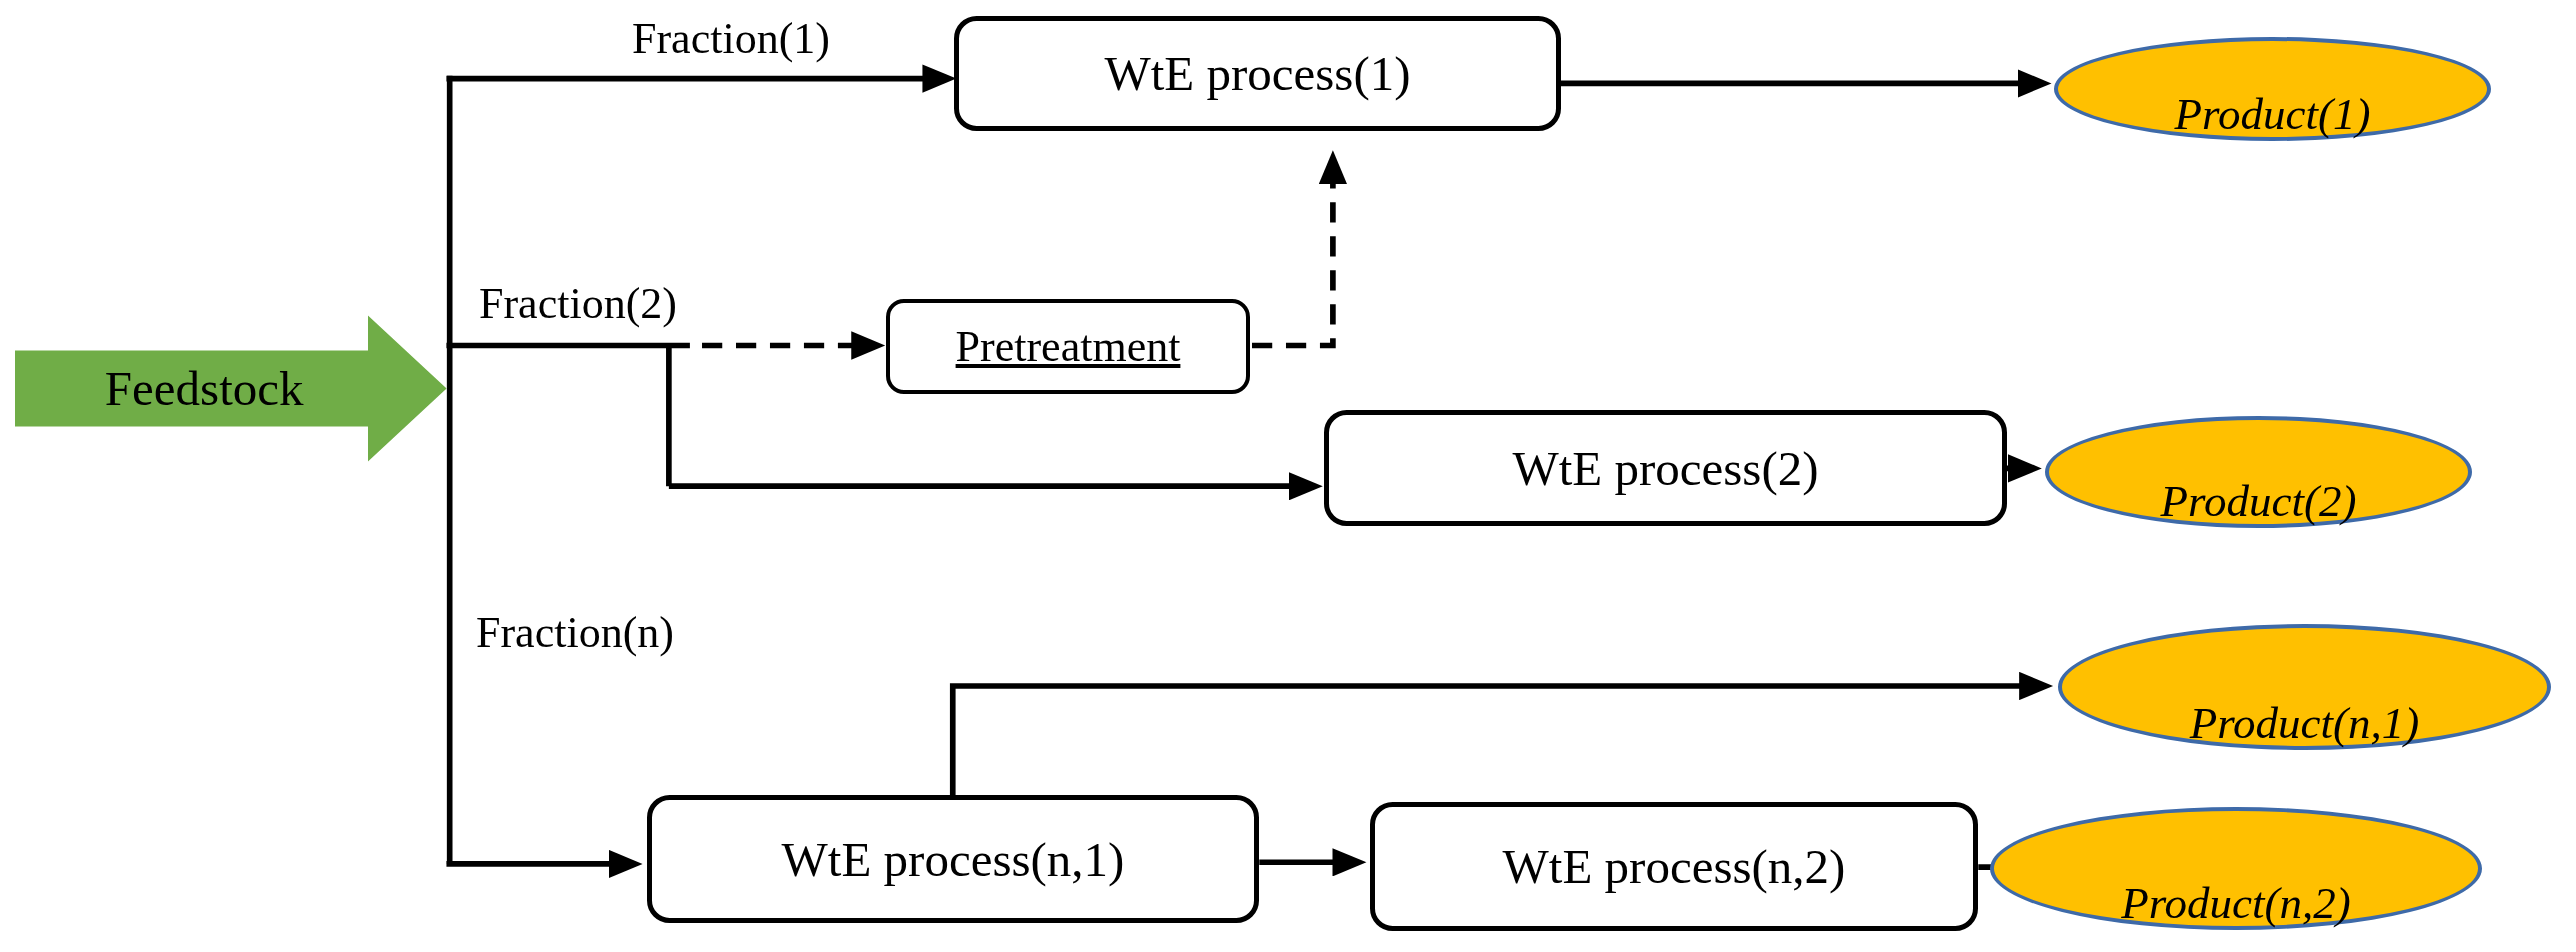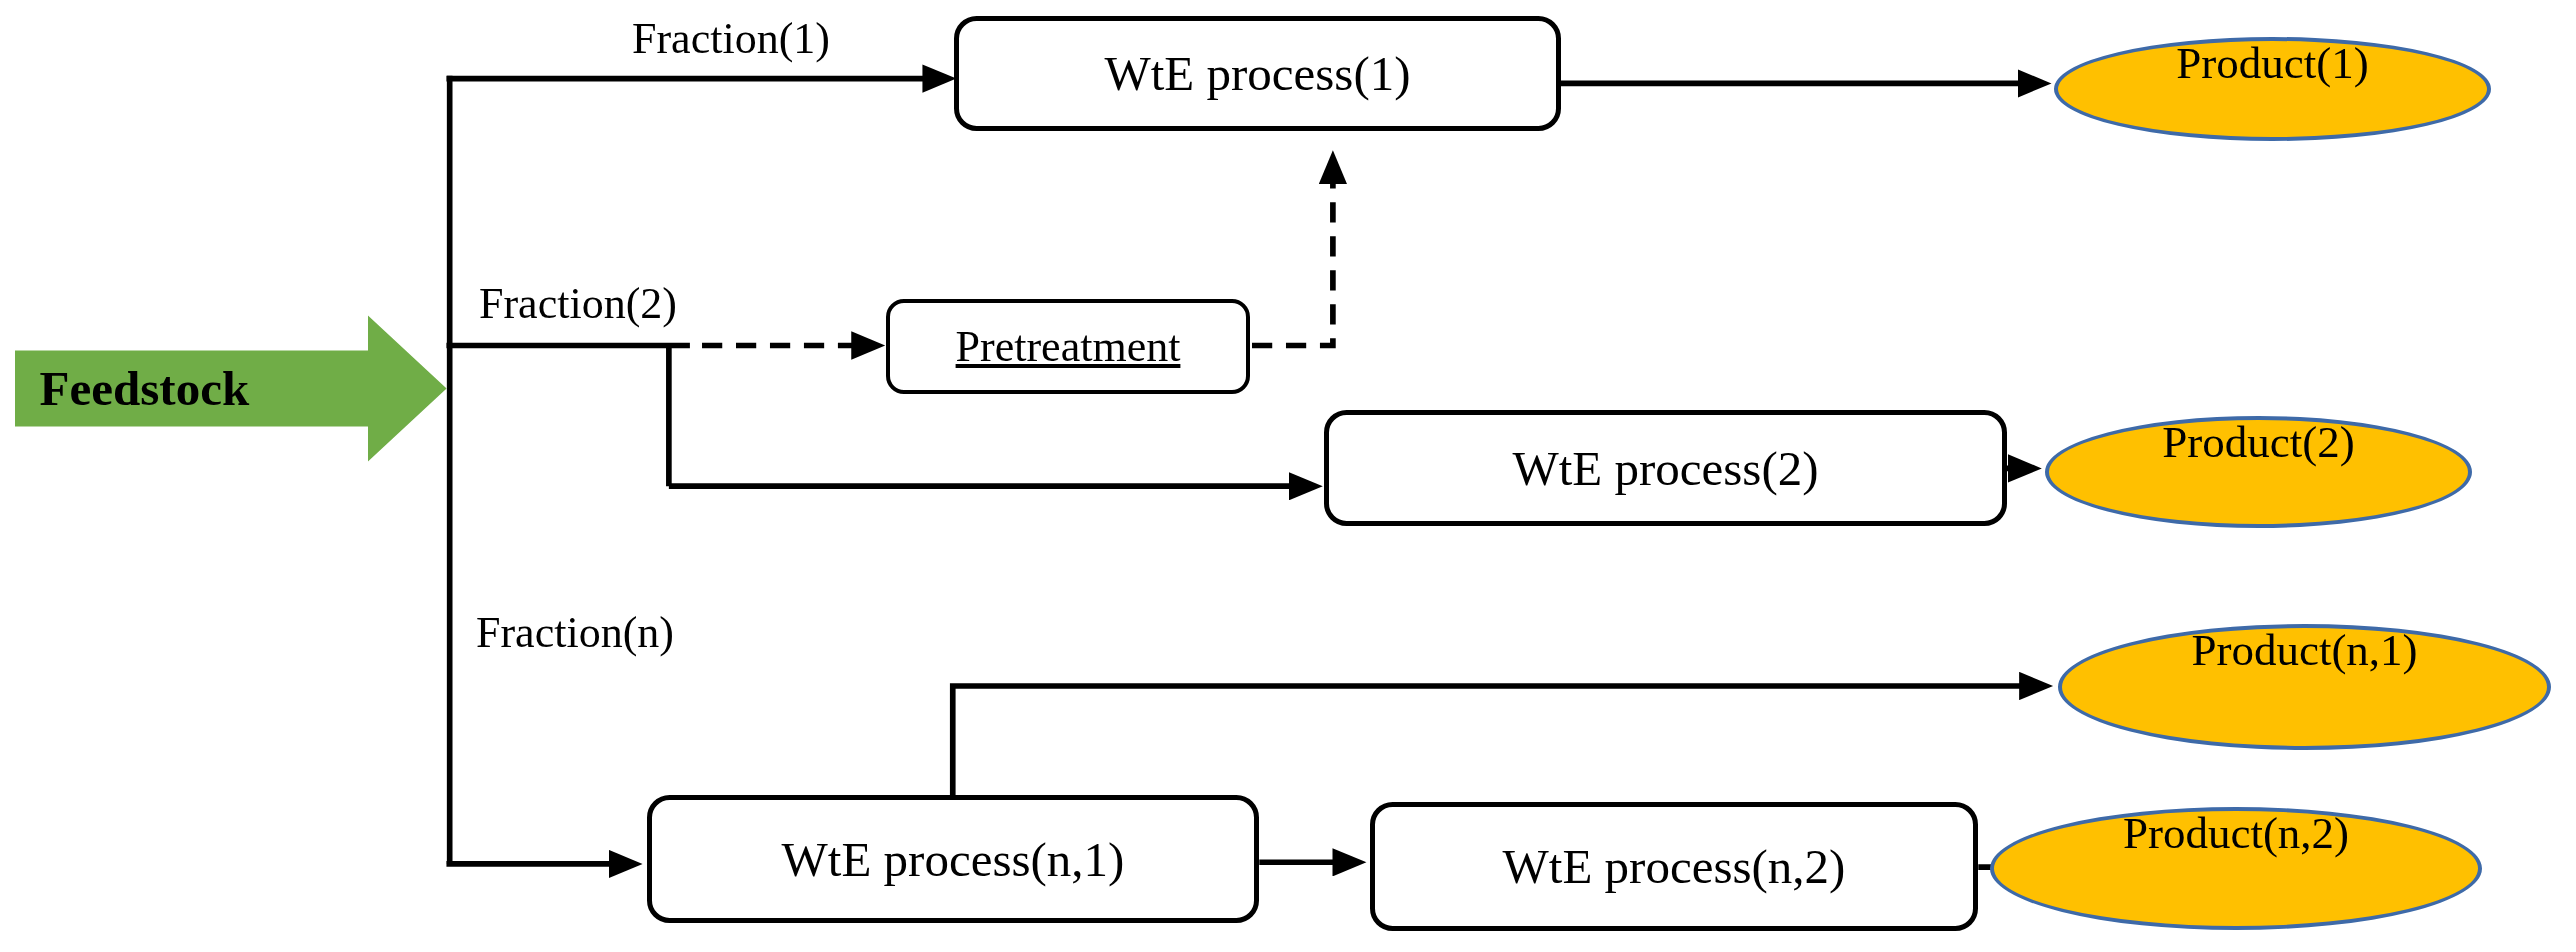--- a/index.html
+++ b/index.html
@@ -46,51 +46,52 @@
   }
   .node.small{
     border-width:4.9px;
     border-radius:18px;
     font-size:44px;
     text-decoration:underline;
   }
   .product{
     position:absolute;
     display:flex;
-    align-items:flex-start;
+    align-items:flex-end;
     justify-content:center;
     text-align:center;
     background:var(--product-fill);
     border:4.9px solid var(--product-border);
     border-radius:50%;
     font-size:45px;
     line-height:1;
     white-space:nowrap;
+    font-style:italic;
   }
   .flow-label{
     position:absolute;
     font-size:44px;
     line-height:1.2;
     white-space:nowrap;
   }
   #feedstock-arrow{
     position:absolute;
     left:14.6px;top:314px;
     width:432px;height:149px;
     background:var(--feedstock-fill);
     clip-path:polygon(0 24.5%,81.8% 24.5%,81.8% 1%,100% 50%,81.8% 99%,81.8% 75.5%,0 75.5%);
     display:flex;
     align-items:center;
   }
   #feedstock-arrow .arrow-label{
     width:82%;
+    text-align:center;
     font-size:49px;
     line-height:1;
     padding-left:25px;
-    font-weight:bold;
   }
 </style>
 </head>
 <body>
 
 <div id="canvas">
 
   <svg id="connectors" viewBox="0 0 3185 1178" xmlns="http://www.w3.org/2000/svg">
     <defs>
       <marker id="ah" markerUnits="strokeWidth" markerWidth="6.5" markerHeight="5" refX="0.5" refY="2.5" orient="auto">

